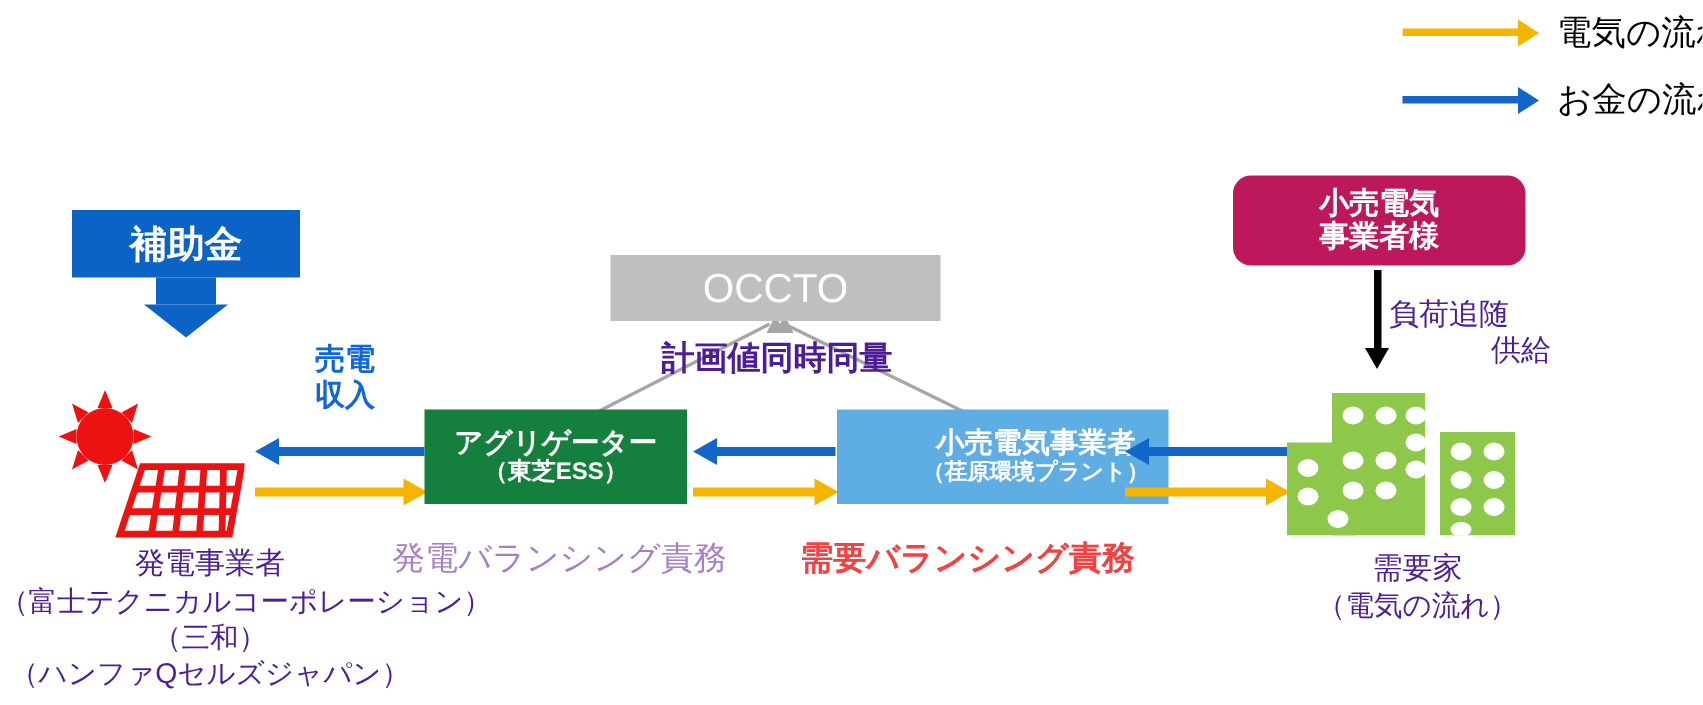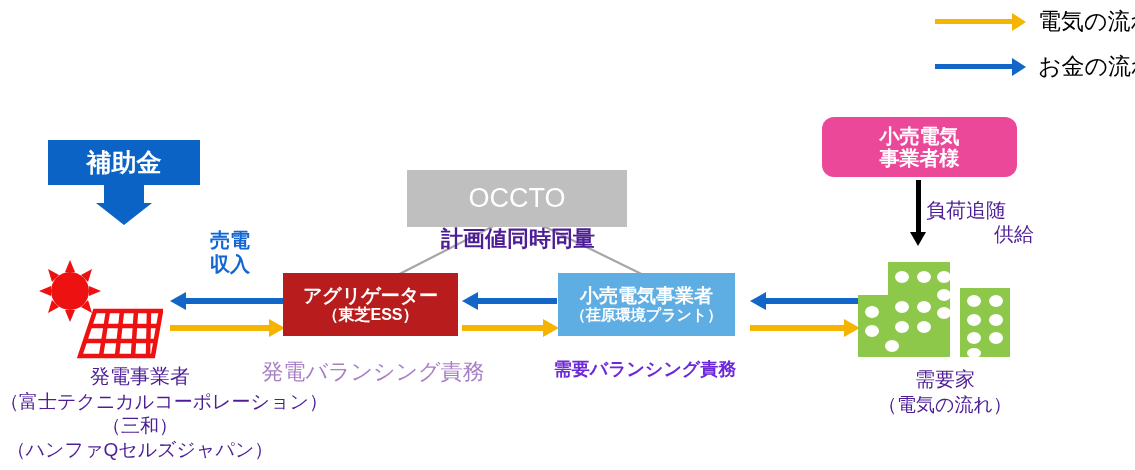--- a/index.html
+++ b/index.html
@@ -43,42 +43,43 @@
     align-items: center;
     justify-content: center;
     color: #ffffff;
     text-align: center;
     line-height: 1.12;
   }
   .box .l1 { font-weight: bold; }
   .box .l2 { font-weight: bold; }
 
   #occto-box {
-    left: 407px; top: 170px; width: 220px; height: 57px;
+    left: 407px; top: 170px; width: 220px; height: 44px;
     background: #bfbfbf;
     font-size: 27px;
     font-weight: normal;
   }
   #aggregator-box {
     left: 283px; top: 273px; width: 175px; height: 63px;
-    background: #b91c1c;
+    background: #15803d;
   }
   #aggregator-box .l1 { font-size: 19px; }
   #aggregator-box .l2 { font-size: 16px; }
 
   #retailer-box {
     left: 558px; top: 273px; width: 177px; height: 63px;
     background: #5faee3;
+    padding-left: 44px;
   }
   #retailer-box .l1 { font-size: 19px; }
   #retailer-box .l2 { font-size: 15px; }
 
   #retailer-customer-box {
     left: 822px; top: 117px; width: 195px; height: 60px;
-    background: #ec4899;
+    background: #be185d;
     border-radius: 12px;
   }
   #retailer-customer-box .l1,
   #retailer-customer-box .l2 { font-size: 20px; }
 
   
   #subsidy-group { position: absolute; left: 48px; top: 140px; width: 152px; height: 82px; }
   #subsidy-rect {
     position: absolute; left: 0; top: 0; width: 152px; height: 45px;
     background: #0b63c5;
@@ -122,21 +123,21 @@
   }
 
   
   .label { position: absolute; color: #4c1d95; text-align: center; line-height: 1.18; white-space: nowrap; }
 
   #plan-label { left: 420px; top: 226px; width: 196px; font-size: 22px; font-weight: bold; }
   #sell-label { left: 195px; top: 228px; width: 70px; font-size: 20px; font-weight: bold; color: #1366d6; line-height: 1.22; }
   #load-label { left: 926px; top: 198px; width: 108px; font-size: 20px; text-align: left; line-height: 1.2; }
 
   #gen-balance-label { left: 250px; top: 359px; width: 246px; font-size: 22px; font-weight: normal; color: #a87fc4; }
-  #dem-balance-label { left: 520px; top: 359px; width: 250px; font-size: 18px; font-weight: bold; color: #6d28d9; }
+  #dem-balance-label { left: 520px; top: 359px; width: 250px; font-size: 22px; font-weight: bold; color: #ef4444; }
 
   #generator-label { left: 0px; top: 364px; width: 280px; font-size: 20px; line-height: 1.28; }
   #generator-label .sub { font-size: 19px; }
   #consumer-label { left: 840px; top: 367px; width: 210px; font-size: 20px; line-height: 1.28; }
   #consumer-label .sub { font-size: 19px; }
 
   
   #sun-panel-icon { position: absolute; left: 33px; top: 258px; width: 130px; height: 105px; }
   #buildings-icon { position: absolute; left: 858px; top: 255px; width: 152px; height: 102px; }
   #occto-lines { position: absolute; left: 280px; top: 200px; width: 480px; height: 90px; }

